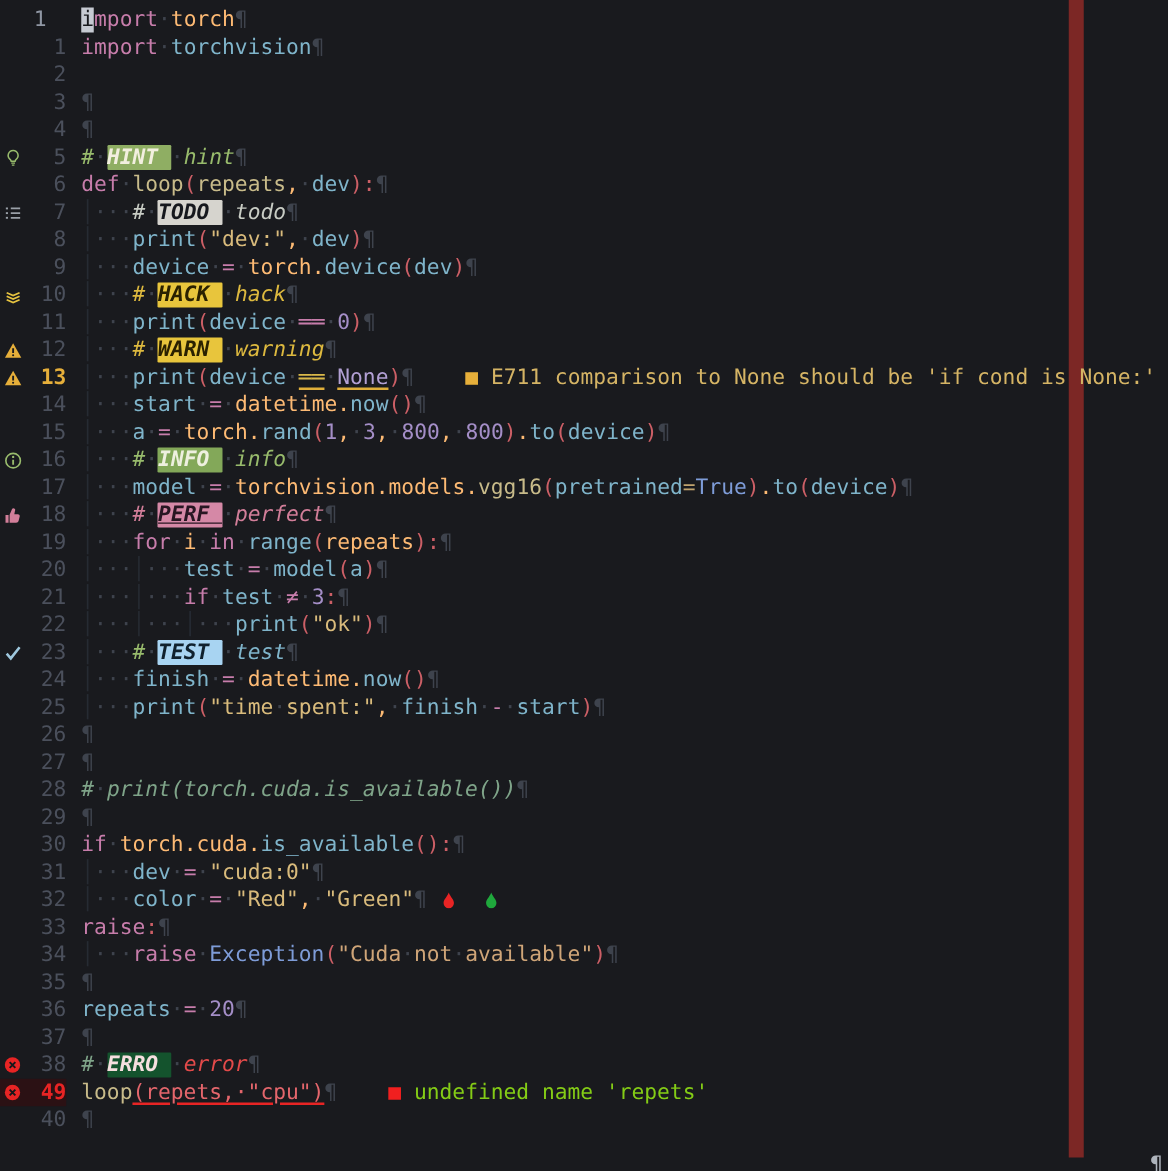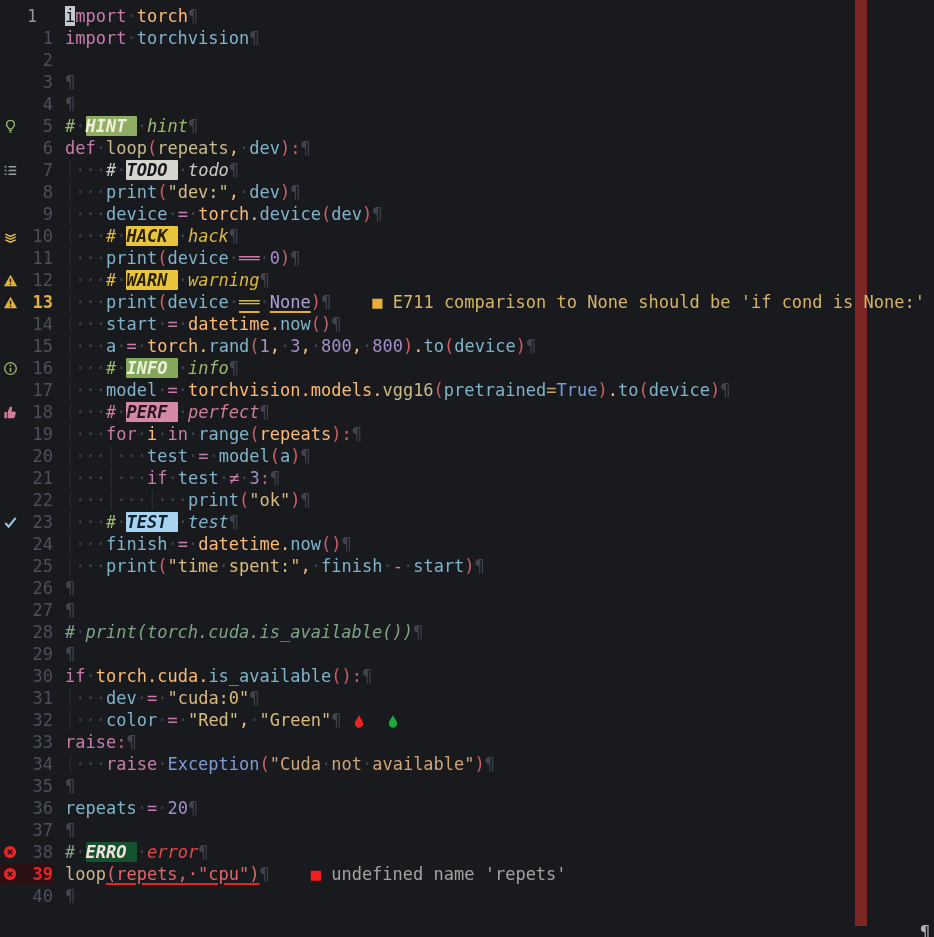--- a/index.html
+++ b/index.html
@@ -31,28 +31,28 @@
   .pr{color:#cc5f66;}
   .kw2{color:#c0a36e;}
   .cm{color:#7fa489;font-style:italic;}
   .tan{color:#c8bb8a;}
   .ws{color:#3e434d;} .ig{color:#262b33;} .sp{color:#3e434d;}
   .cur-cell{background:#c6cad2;color:#17181c;}
   .uw{color:#d9b84a;text-decoration:underline;text-decoration-color:#e0af3a;text-decoration-thickness:1.5px;text-underline-offset:3px;}
   .uwn{color:#b2a0d4;text-decoration:underline;text-decoration-color:#e0af3a;text-decoration-thickness:1.5px;text-underline-offset:3px;}
   .ue{color:#e4666c;text-decoration:underline;text-decoration-color:#e82424;text-decoration-thickness:1.5px;text-underline-offset:3px;}
   .sqw{color:#e6af3a;} .sqe{color:#f11f1f;}
-  .dgw{color:#d5b465;} .dge{color:#a3a3a3;}
+  .dgw{color:#d5b465;} .dge{color:#84cc16;}
   .lbl{font-weight:bold;font-style:italic;border-radius:1px;}
   .lbl-hint{background:#8fae63;color:#f2efdf;}
   .lbl-todo{background:#d6d4ce;color:#16181d;}
   .lbl-hack{background:#e8c53c;color:#2a2100;}
   .lbl-warn{background:#e8c53c;color:#2a2100;}
   .lbl-info{background:#83a859;color:#eef0df;}
-  .lbl-perf{background:#d588a6;color:#281622;}
+  .lbl-perf{background:#d588a6;color:#281622;text-decoration:underline;}
   .lbl-test{background:#a8d4f2;color:#10212e;}
   .lbl-erro{background:#14532d;color:#f6dfdf;}
   .fg-hint{color:#98bb6c;font-style:italic;}
   .fg-todo{color:#c8ccc4;font-style:italic;}
   .fg-hack{color:#ddb93f;font-style:italic;}
   .fg-warn{color:#ddb93f;font-style:italic;}
   .fg-info{color:#98bb6c;font-style:italic;}
   .fg-perf{color:#d27e99;font-style:italic;}
   .fg-test{color:#7fb4ca;font-style:italic;}
   .fg-erro{color:#e34a4a;font-style:italic;}
@@ -141,17 +141,17 @@
       <div class="row"><span class="gutter"><span class="sign"></span><span class="lnum">35</span></span><span class="code"><span class="ws">¶</span></span></div>
       <div class="row"><span class="gutter"><span class="sign"></span><span class="lnum">36</span></span><span class="code"><span class="id">repeats</span><span class="ws">·</span><span class="op">=</span><span class="ws">·</span><span class="nm">20</span><span class="ws">¶</span></span></div>
       <div class="row"><span class="gutter"><span class="sign"></span><span class="lnum">37</span></span><span class="code"><span class="ws">¶</span></span></div>
       <div class="row"><span class="gutter"><span class="sign" style="color: rgb(232, 36, 36);"><svg viewBox="0 0 16 16" width="14" height="14">
               <circle cx="8" cy="8" r="7" fill="currentColor"></circle>
               <path d="M5.4 5.4l5.2 5.2M10.6 5.4l-5.2 5.2" stroke="#16171a" stroke-width="1.8" fill="none"></path>
             </svg></span><span class="lnum">38</span></span><span class="code"><span class="cm">#</span><span class="ws">·</span><span class="lbl lbl-erro">ERRO </span><span class="ws">·</span><span class="fg-erro">error</span><span class="ws">¶</span></span></div>
       <div class="row"><span class="gutter gbg"><span class="sign" style="color: rgb(232, 36, 36);"><svg viewBox="0 0 16 16" width="14" height="14">
               <circle cx="8" cy="8" r="7" fill="currentColor"></circle>
               <path d="M5.4 5.4l5.2 5.2M10.6 5.4l-5.2 5.2" stroke="#16171a" stroke-width="1.8" fill="none"></path>
-            </svg></span><span class="lnum err">39</span></span><span class="code"><span class="tan">loop</span><span class="ue">(repets,·"cpu")</span><span class="ws">¶</span><span><span class="sp">    </span><span class="sqe">■</span><span class="dge"> undefined name 'repets'</span></span></span></div>
+            </svg></span><span class="lnum err">49</span></span><span class="code"><span class="tan">loop</span><span class="ue">(repets,·"cpu")</span><span class="ws">¶</span><span><span class="sp">    </span><span class="sqe">■</span><span class="dge"> undefined name 'repets'</span></span></span></div>
       <div class="row"><span class="gutter"><span class="sign"></span><span class="lnum">40</span></span><span class="code"><span class="ws">¶</span></span></div>
     </div>
   <span class="bottom-mark" style="left: 920px; top: 921px;">¶</span>
 </div>
 
 </body></html>

